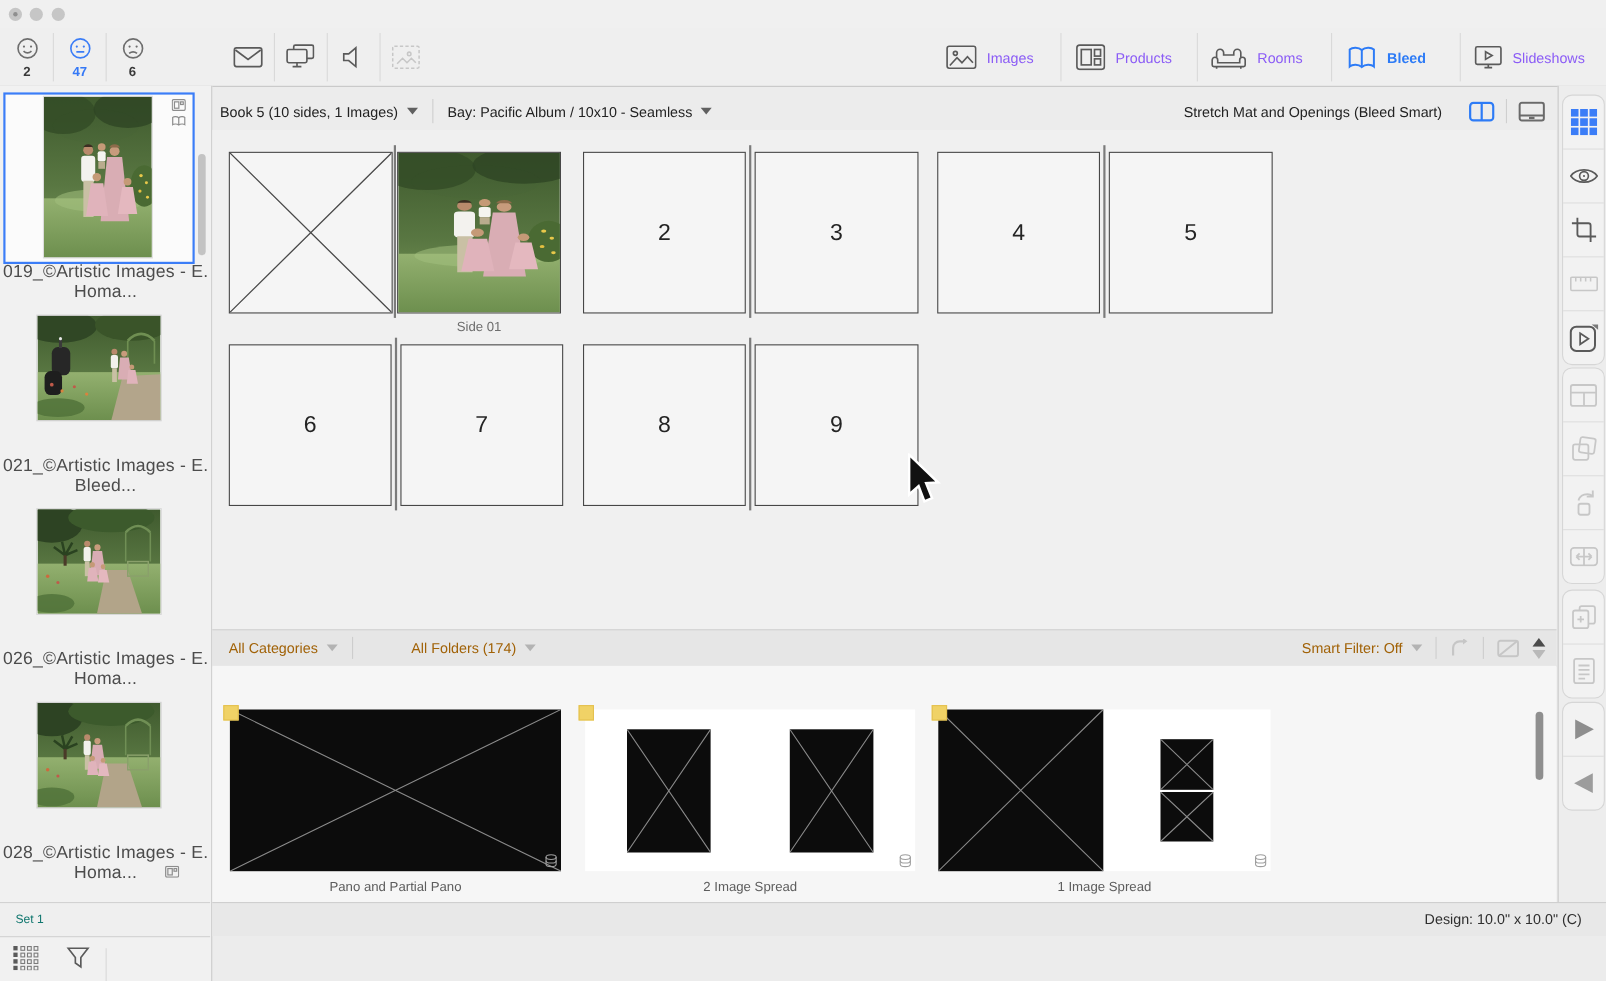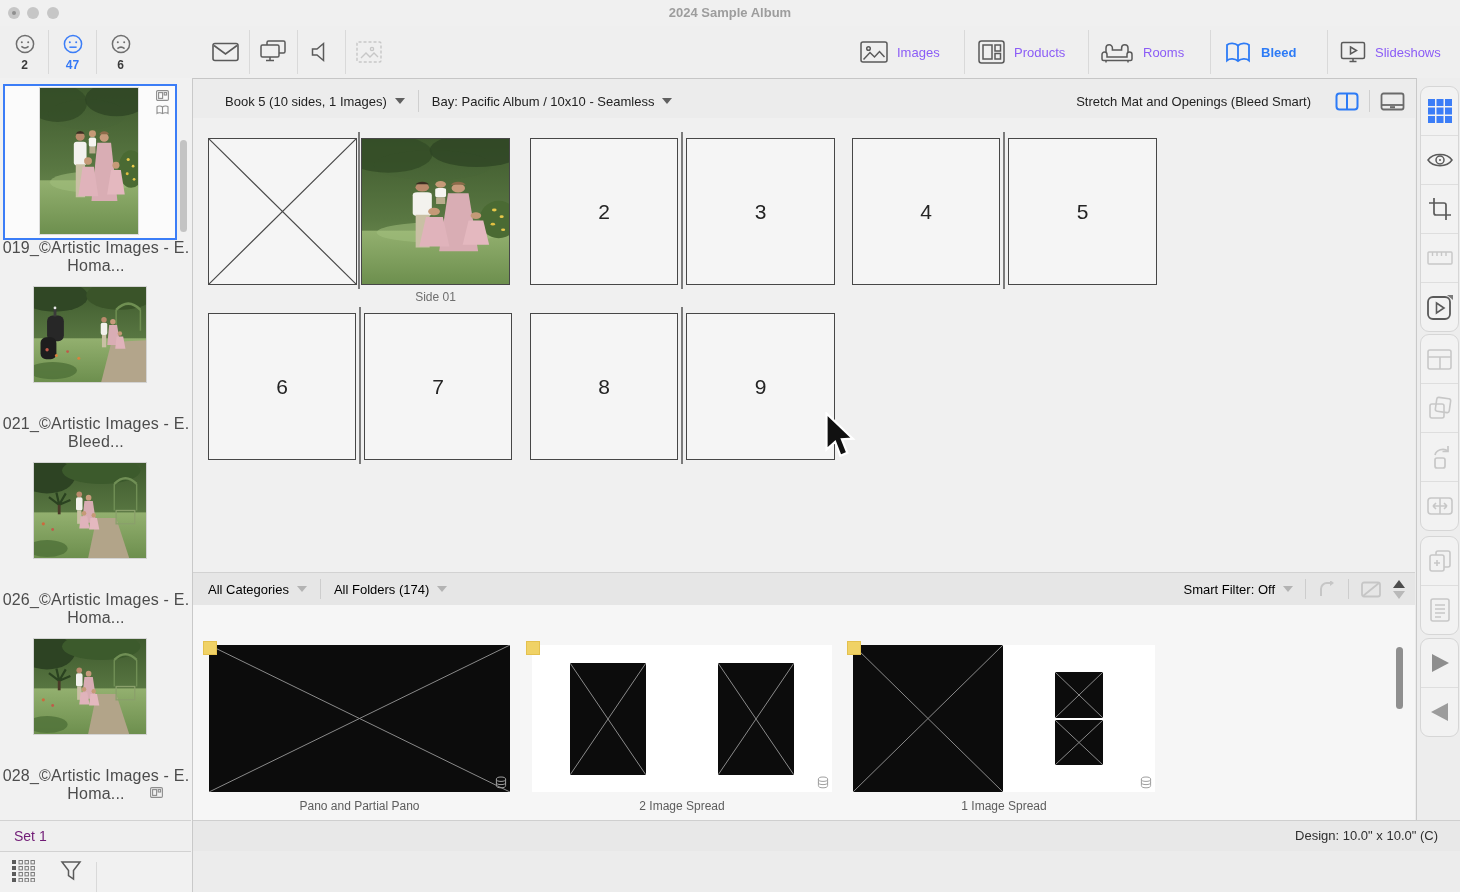--- a/index.html
+++ b/index.html
@@ -25,35 +25,35 @@
   .tbicon{position:absolute;top:12px;width:30px;height:28px;display:flex;align-items:center;justify-content:center;}
   .nav-item{position:absolute;top:8px;height:36px;display:flex;align-items:center;gap:9px;font-size:13px;color:#8b5cf6;}
   .nav-item.active{color:#2d7bf6;font-weight:bold;}
   
   #left-panel{left:0;top:78px;width:192px;height:814px;background:#f1f1f1;border-right:1px solid #c9c9c9;}
   .thumb-sel{position:absolute;left:3px;top:6px;width:170px;height:152px;border:2px solid #3b7df7;background:#fbfbfb;}
   .thumb-photo{position:absolute;box-shadow:0 0 0 1px rgba(0,0,0,.12);}
   .thumb-label{position:absolute;left:0;width:192px;text-align:center;font-size:16px;color:#4c4c4c;letter-spacing:.2px;}
   .scrollbar{position:absolute;border-radius:4px;background:#c3c3c3;}
   #set-bar{left:0;top:742px;width:191px;height:30px;background:#efefef;border-top:1px solid #d2d2d2;border-bottom:1px solid #d2d2d2;display:flex;align-items:center;}
-  #set-bar span{margin-left:14px;font-size:14px;color:#701a75;}
+  #set-bar span{margin-left:14px;font-size:11px;color:#0f766e;}
   #side-footer{left:0;top:772px;width:191px;height:42px;display:flex;align-items:center;}
   
   #book-header{left:193px;top:84px;width:1222px;height:34px;display:flex;align-items:center;}
   .hdr-sel{display:flex;align-items:center;gap:8px;font-size:13px;color:#222;}
   .caret{width:0;height:0;border-left:5px solid transparent;border-right:5px solid transparent;border-top:6px solid #606060;display:inline-block;}
   .caret.lt{border-top-color:#b3b3b3;}
   .hdr-div{width:1px;height:22px;background:#cfcfcf;margin:0 13px;}
   .page{position:absolute;background:#f5f5f5;border:1px solid #474747;display:flex;align-items:center;justify-content:center;font-size:21px;color:#242424;}
   .spine{position:absolute;width:2px;background:#7b7b7b;}
   .side-label{position:absolute;font-size:12px;color:#6e6e6e;text-align:center;}
   
-  #filter-bar{left:193px;top:572px;width:1222px;height:32px;background:#e6e6e6;border-top:1px solid #d2d2d2;border-bottom:1px solid #d0d0d0;display:flex;align-items:center;font-size:13px;color:#000000;}
+  #filter-bar{left:193px;top:572px;width:1222px;height:32px;background:#e6e6e6;border-top:1px solid #d2d2d2;border-bottom:1px solid #d0d0d0;display:flex;align-items:center;font-size:13px;color:#a16207;}
   .fdiv{width:1px;height:20px;background:#cdcdcd;}
-  .fsel{display:flex;align-items:center;gap:8px;}
+  .fsel{display:flex;align-items:center;gap:8px;margin-left:40px;}
   
   #template-area{left:193px;top:605px;width:1222px;height:215px;background:#f6f6f6;}
   .tmpl-black{position:absolute;background:#0c0c0c;}
   .tmpl-white{position:absolute;background:#ffffff;}
   .badge{position:absolute;width:12px;height:12px;background:#f0d266;border:1px solid #e4c14f;}
   .tmpl-label{position:absolute;text-align:center;font-size:12px;color:#5d5d5d;}
   
   #status-bar{left:193px;top:820px;width:1267px;height:30px;background:#e8e8e8;border-top:1px solid #cfcfcf;}
   #status-none{position:absolute;left:0;top:7px;width:1267px;text-align:center;font-size:13px;color:#4a4a4a;}
   #status-design{position:absolute;right:22px;top:7px;font-size:13px;color:#2f2f2f;}
@@ -156,21 +156,20 @@
     </symbol>
   </defs>
 </svg>
 
 <div id="titlebar" class="abs">
   <div class="traffic" style="left:8px">
       <div class="dot"></div>
     </div>
   <div class="traffic" style="left:27px"></div>
   <div class="traffic" style="left:47px"></div>
-  <div id="window-title" class="abs">2024 Sample Album</div>
 </div>
 
 <div id="topbar" class="abs">
 
   <div class="rating" style="left:1px">
     <span>
       <svg width="24" height="24" viewBox="0 0 24 24" fill="none" stroke="#6e6e6e" stroke-width="1.5">
         <circle cx="12" cy="11" r="8.6"></circle>
           <circle cx="8.8" cy="9.3" r="1" fill="#6e6e6e" stroke="none"></circle>
         <circle cx="15.2" cy="9.3" r="1" fill="#6e6e6e" stroke="none"></circle>
@@ -351,21 +350,21 @@
     <div class="vdiv" style="left:48px;top:6px;height:30px;position:relative;margin-left:10px"></div>
     <div style="margin-left:10px">
       <svg width="24" height="24" viewBox="0 0 24 24" fill="none" stroke="#5a5a5a" stroke-width="1.5">
         <path d="M3 3 H21 L14.5 11.5 V20 L9.5 16.5 V11.5 Z"></path>
       </svg>
     </div>
   </div>
 </div>
 
 <div id="book-header" class="abs">
-  <div class="hdr-sel" style="margin-left:32px">
+  <div class="hdr-sel" style="margin-left:7px">
     <span>Book 5 (10 sides, 1 Images)</span>
     <span class="caret"></span>
   </div>
   <div class="hdr-div"></div>
   <div class="hdr-sel">
     <span>Bay: Pacific Album / 10x10 - Seamless</span>
     <span class="caret"></span>
   </div>
   <div style="flex:1"></div>
   <span style="font-size:13px;color:#222">Stretch Mat and Openings (Bleed Smart)</span>

